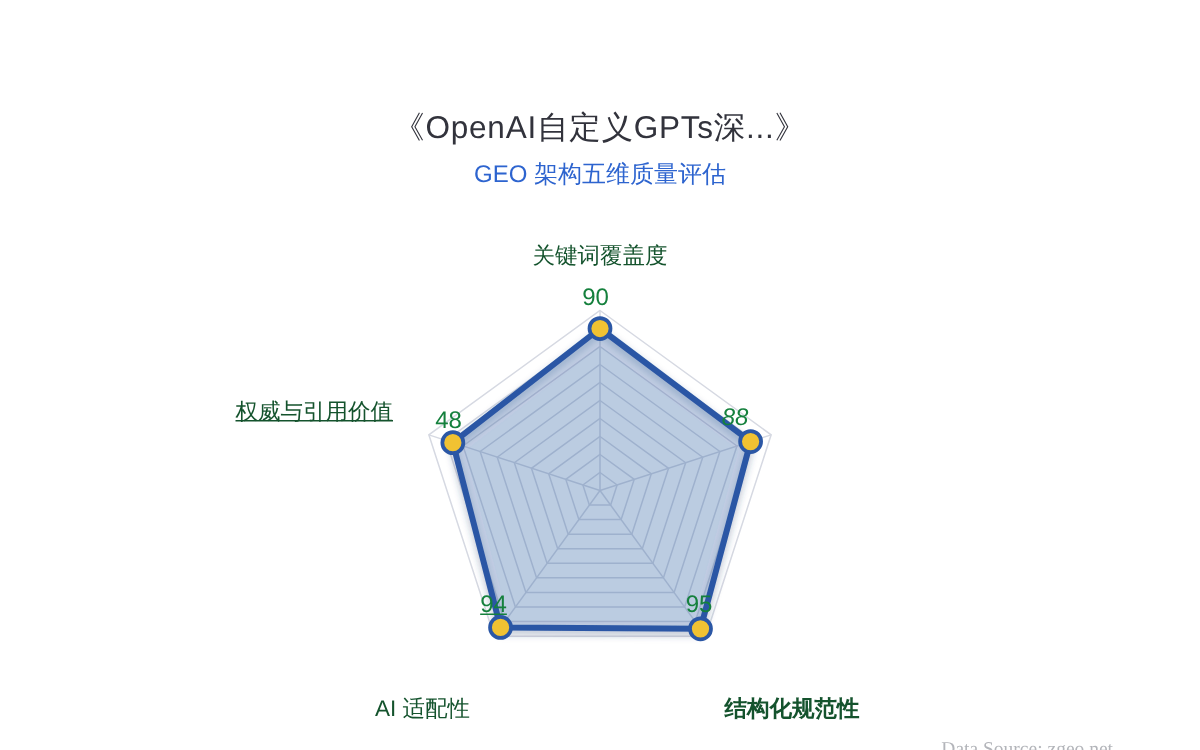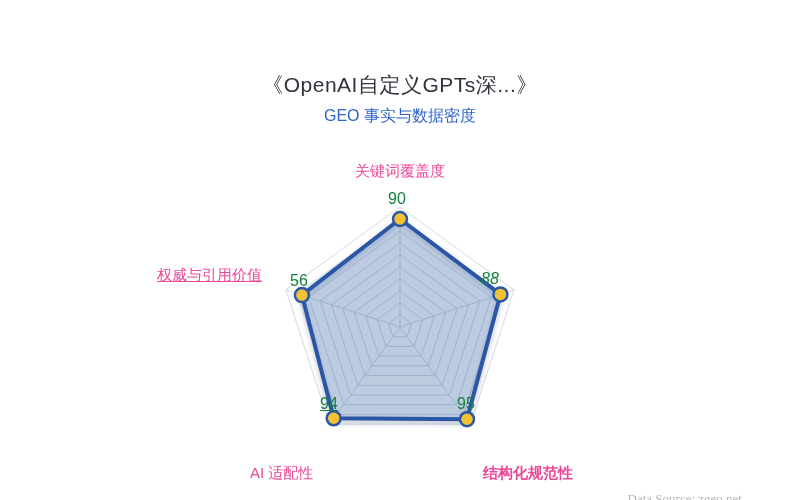--- a/index.html
+++ b/index.html
@@ -15,21 +15,21 @@
   }
   .chart-subtitle {
     position: absolute; left: 0; top: 71px; width: 800px;
     text-align: center; font-size: 16px; font-weight: 400;
     color: #2d64cf;
   }
 
   .radar-svg { position: absolute; left: 0; top: 0; }
 
   .axis-label {
-    position: absolute; font-size: 15px; color: #ec4899;
+    position: absolute; font-size: 15px; color: #14532d;
     line-height: 1.1; white-space: nowrap;
   }
   .axis-label.top    { left: 400px; top: 128px; transform: translateX(-50%); }
   .axis-label.right  { left: 538px; top: 232px; }
   .axis-label.left   { right: 538px; top: 232px; text-decoration: underline; }
   .axis-label.bottom-right { left: 483px; top: 430px; font-weight: bold; }
   .axis-label.bottom-left  { left: 250px; top: 430px; }
 
   .value-label {
     position: absolute; font-size: 16px; color: #15803d;
@@ -45,21 +45,21 @@
     position: absolute; right: 58px; top: 456px;
     font-size: 13px; color: #b3b5ba; font-family: Liberation Serif, serif;
   }
 </style>
 </head>
 <body>
 
 <div class="stage">
 
   <div class="chart-title">《OpenAI自定义GPTs深...》</div>
-  <div class="chart-subtitle">GEO 事实与数据密度</div>
+  <div class="chart-subtitle">GEO 架构五维质量评估</div>
 
   <svg class="radar-svg" id="radar" width="800" height="500" viewBox="0 0 800 500">
       <defs>
         <filter id="polyShadow" x="-20%" y="-20%" width="140%" height="140%">
           <feDropShadow dx="0" dy="2.5" stdDeviation="2.5" flood-color="#28406e" flood-opacity="0.35"></feDropShadow>
         </filter>
       </defs>
       <polygon points="400.0,280.0 411.4,288.3 407.1,301.7 392.9,301.7 388.6,288.3" fill="none" stroke="#d6d9e2" stroke-width="1"></polygon>
       <polygon points="400.0,268.0 422.8,284.6 414.1,311.4 385.9,311.4 377.2,284.6" fill="none" stroke="#d6d9e2" stroke-width="1"></polygon>
       <polygon points="400.0,256.0 434.2,280.9 421.2,321.1 378.8,321.1 365.8,280.9" fill="none" stroke="#d6d9e2" stroke-width="1"></polygon>
@@ -85,17 +85,17 @@
 
   <div class="axis-label top">关键词覆盖度</div>
   <div class="axis-label bottom-right">结构化规范性</div>
   <div class="axis-label bottom-left">AI 适配性</div>
   <div class="axis-label left">权威与引用价值</div>
 
   <div class="value-label v-top">90</div>
   <div class="value-label v-right">88</div>
   <div class="value-label v-bottom-right">95</div>
   <div class="value-label v-bottom-left">94</div>
-  <div class="value-label v-left">56</div>
+  <div class="value-label v-left">48</div>
 
   <div class="data-source">Data Source: zgeo.net</div>
 
 </div>
 
 </body></html>

